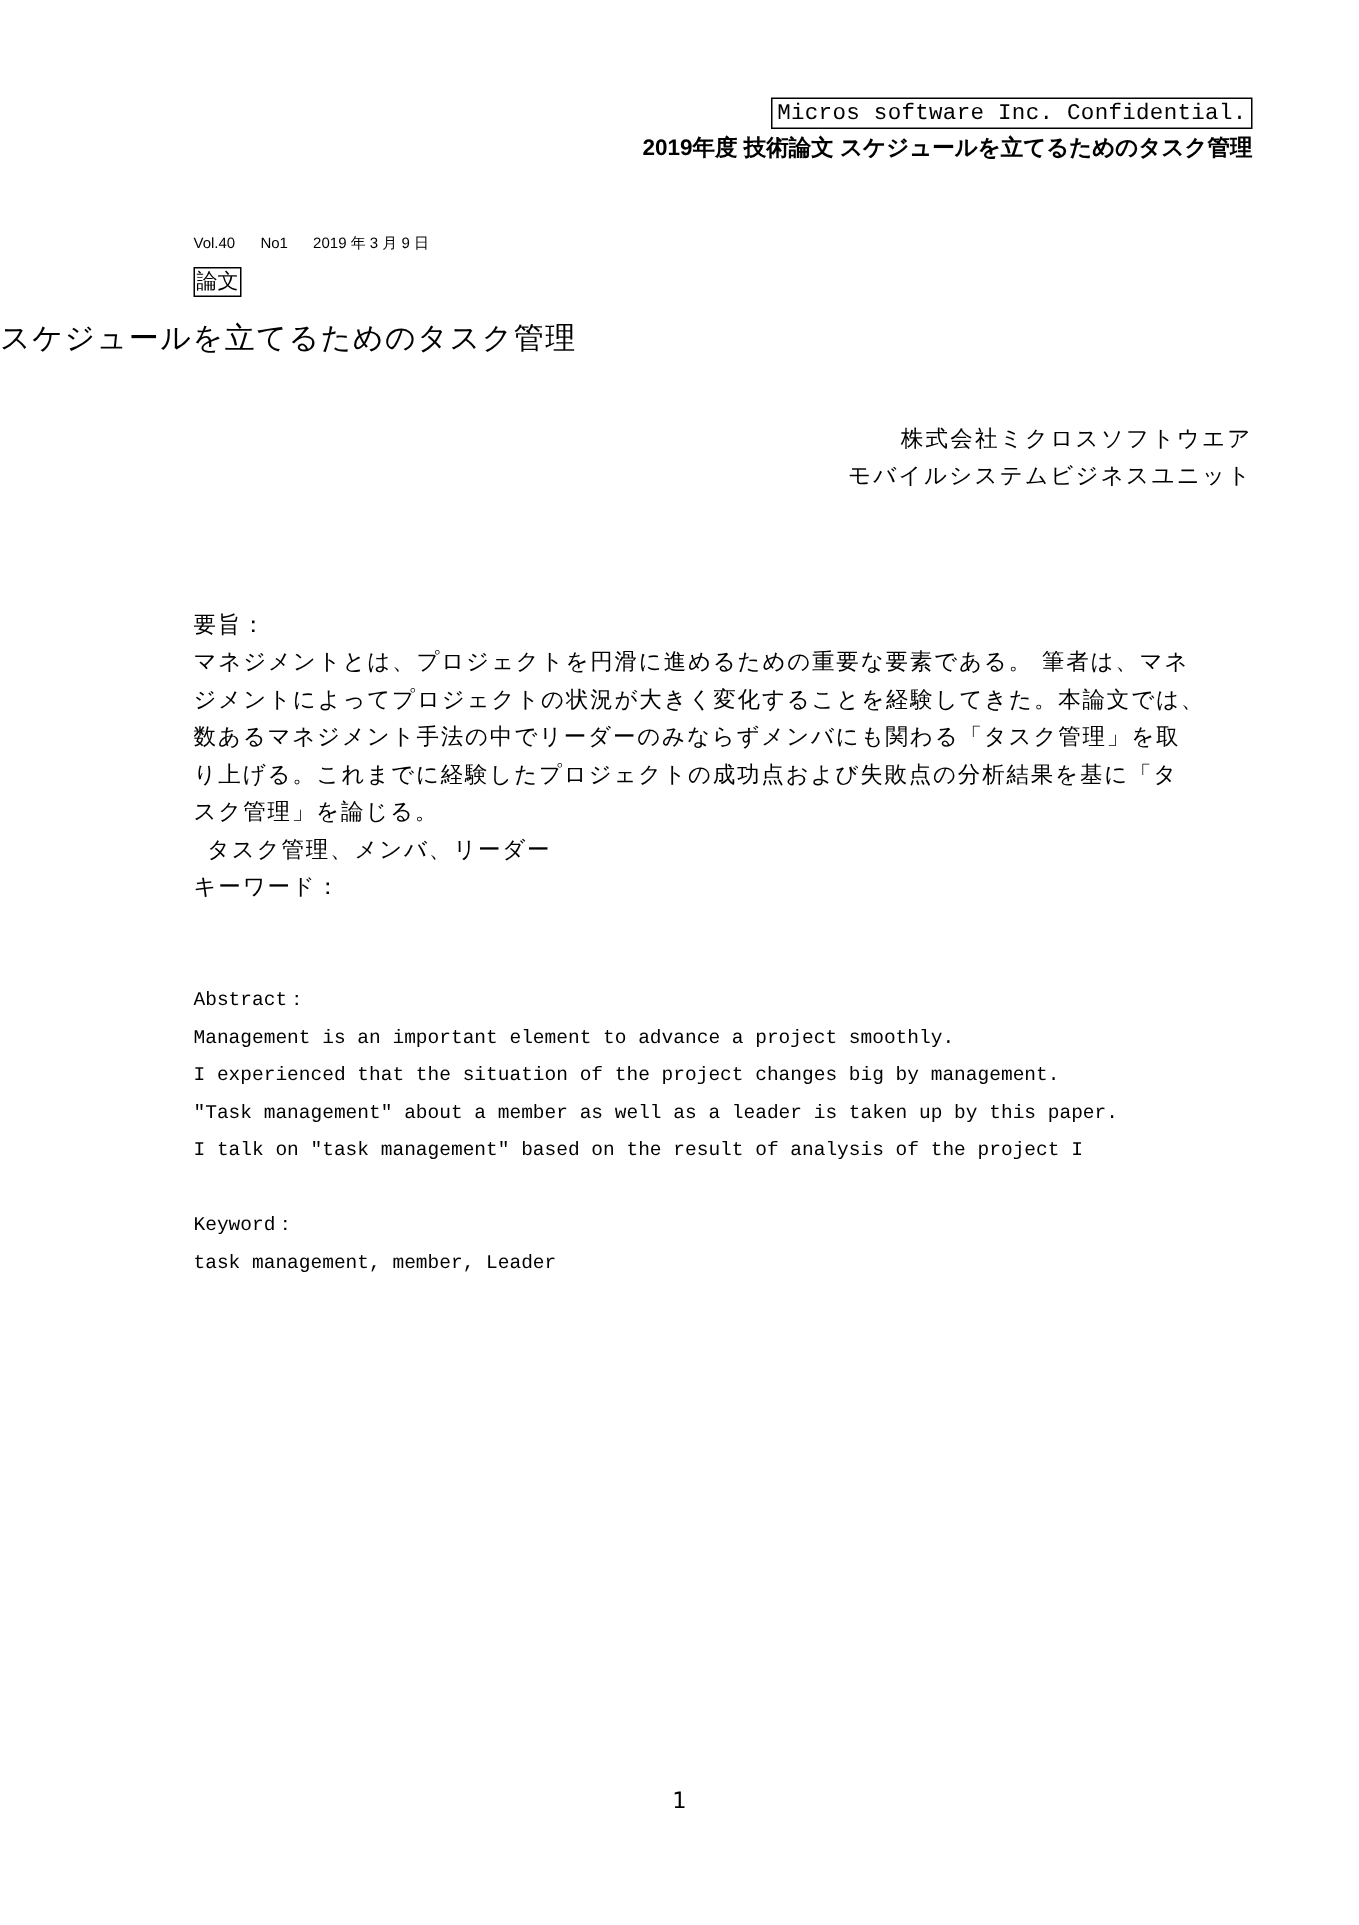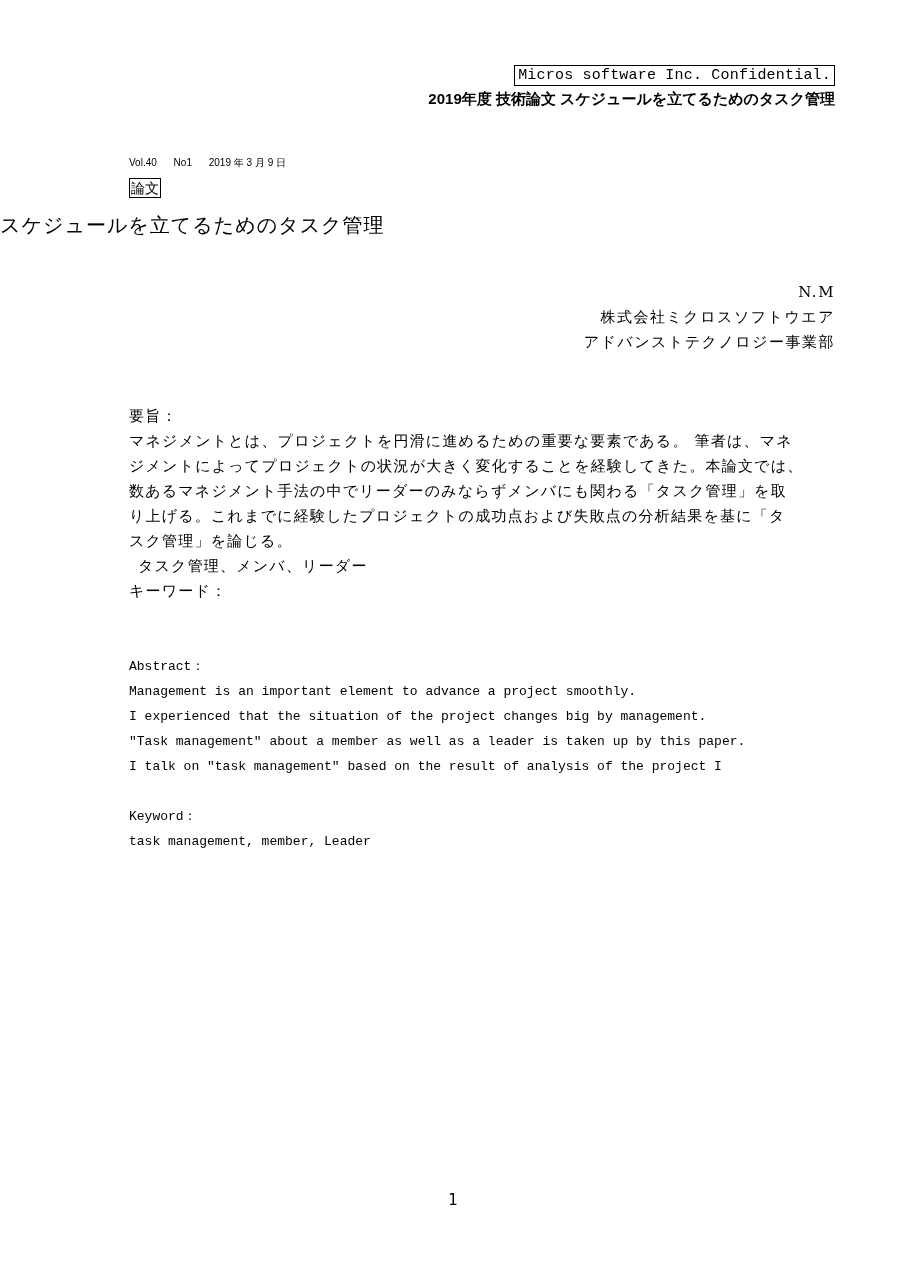--- a/index.html
+++ b/index.html
@@ -112,23 +112,22 @@
 <div class="abs vol-line">
   <span>Vol.40</span>
   <span>No1</span>
   <span>2019 年 3 月 9 日</span>
 </div>
 <div class="abs ronbun-tag">論文</div>
 
 <div class="abs paper-title">スケジュールを立てるためのタスク管理</div>
 
 <div class="abs author-block">
-  <div>N.M</div>
   <div>株式会社ミクロスソフトウエア</div>
-  <div>アドバンストテクノロジー事業部</div>
+  <div>モバイルシステムビジネスユニット</div>
 </div>
 
 <div class="abs jp-section">
   <div class="row">要旨：</div>
   <div class="row">マネジメントとは、プロジェクトを円滑に進めるための重要な要素である。 筆者は、マネ</div>
   <div class="row">ジメントによってプロジェクトの状況が大きく変化することを経験してきた。本論文では、</div>
   <div class="row">数あるマネジメント手法の中でリーダーのみならずメンバにも関わる「タスク管理」を取</div>
   <div class="row">り上げる。これまでに経験したプロジェクトの成功点および失敗点の分析結果を基に「タ</div>
   <div class="row">スク管理」を論じる。</div>
   <div class="row indent">タスク管理、メンバ、リーダー</div>

